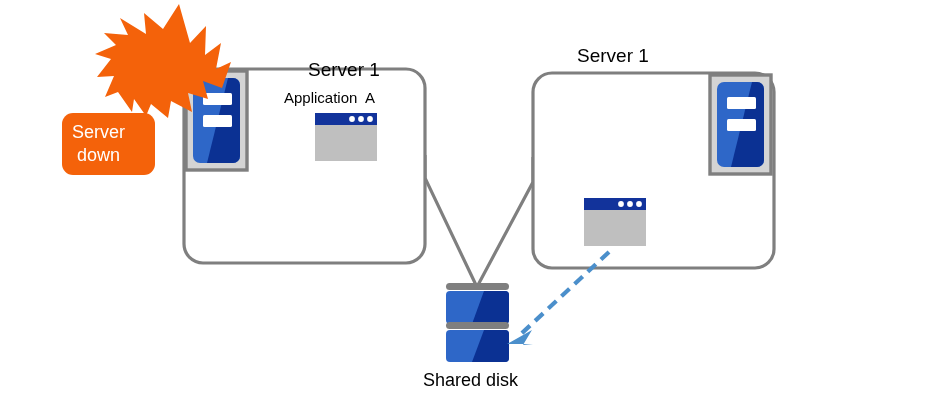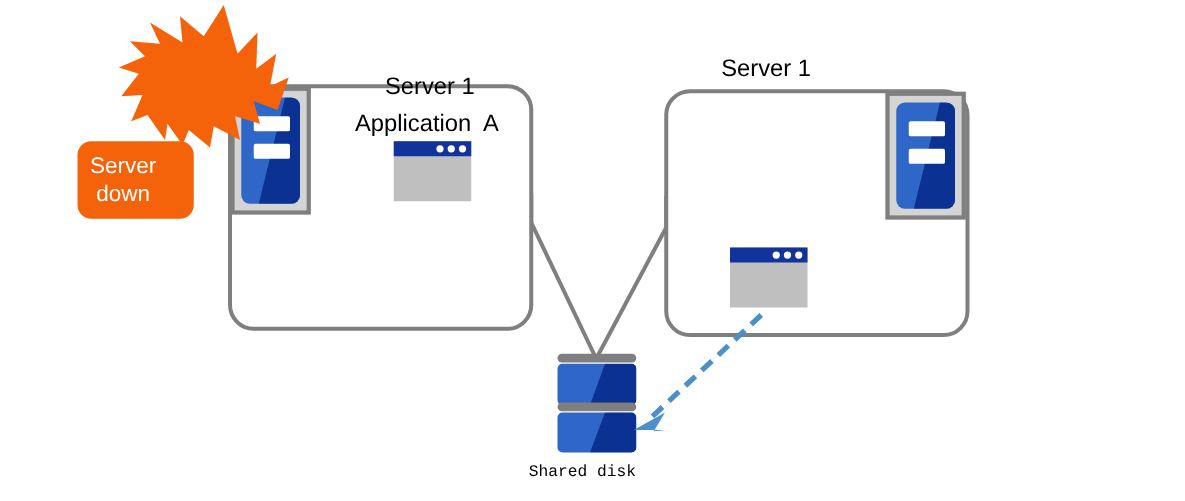--- a/index.html
+++ b/index.html
@@ -27,25 +27,24 @@
   .lbl {
     position: absolute;
     color: #000000;
     white-space: pre;
     line-height: 1;
   }
   .server-title {
     font-size: 19px;
   }
   .app-title {
-    font-size: 19px;
+    font-size: 15px;
   }
   .disk-title {
-    font-size: 13px;
-    font-family: Liberation Mono, monospace;
+    font-size: 18px;
   }
   .badge-text {
     position: absolute;
     color: #ffffff;
     font-size: 18px;
     text-align: center;
     line-height: 23px;
     white-space: pre;
   }
 </style>

